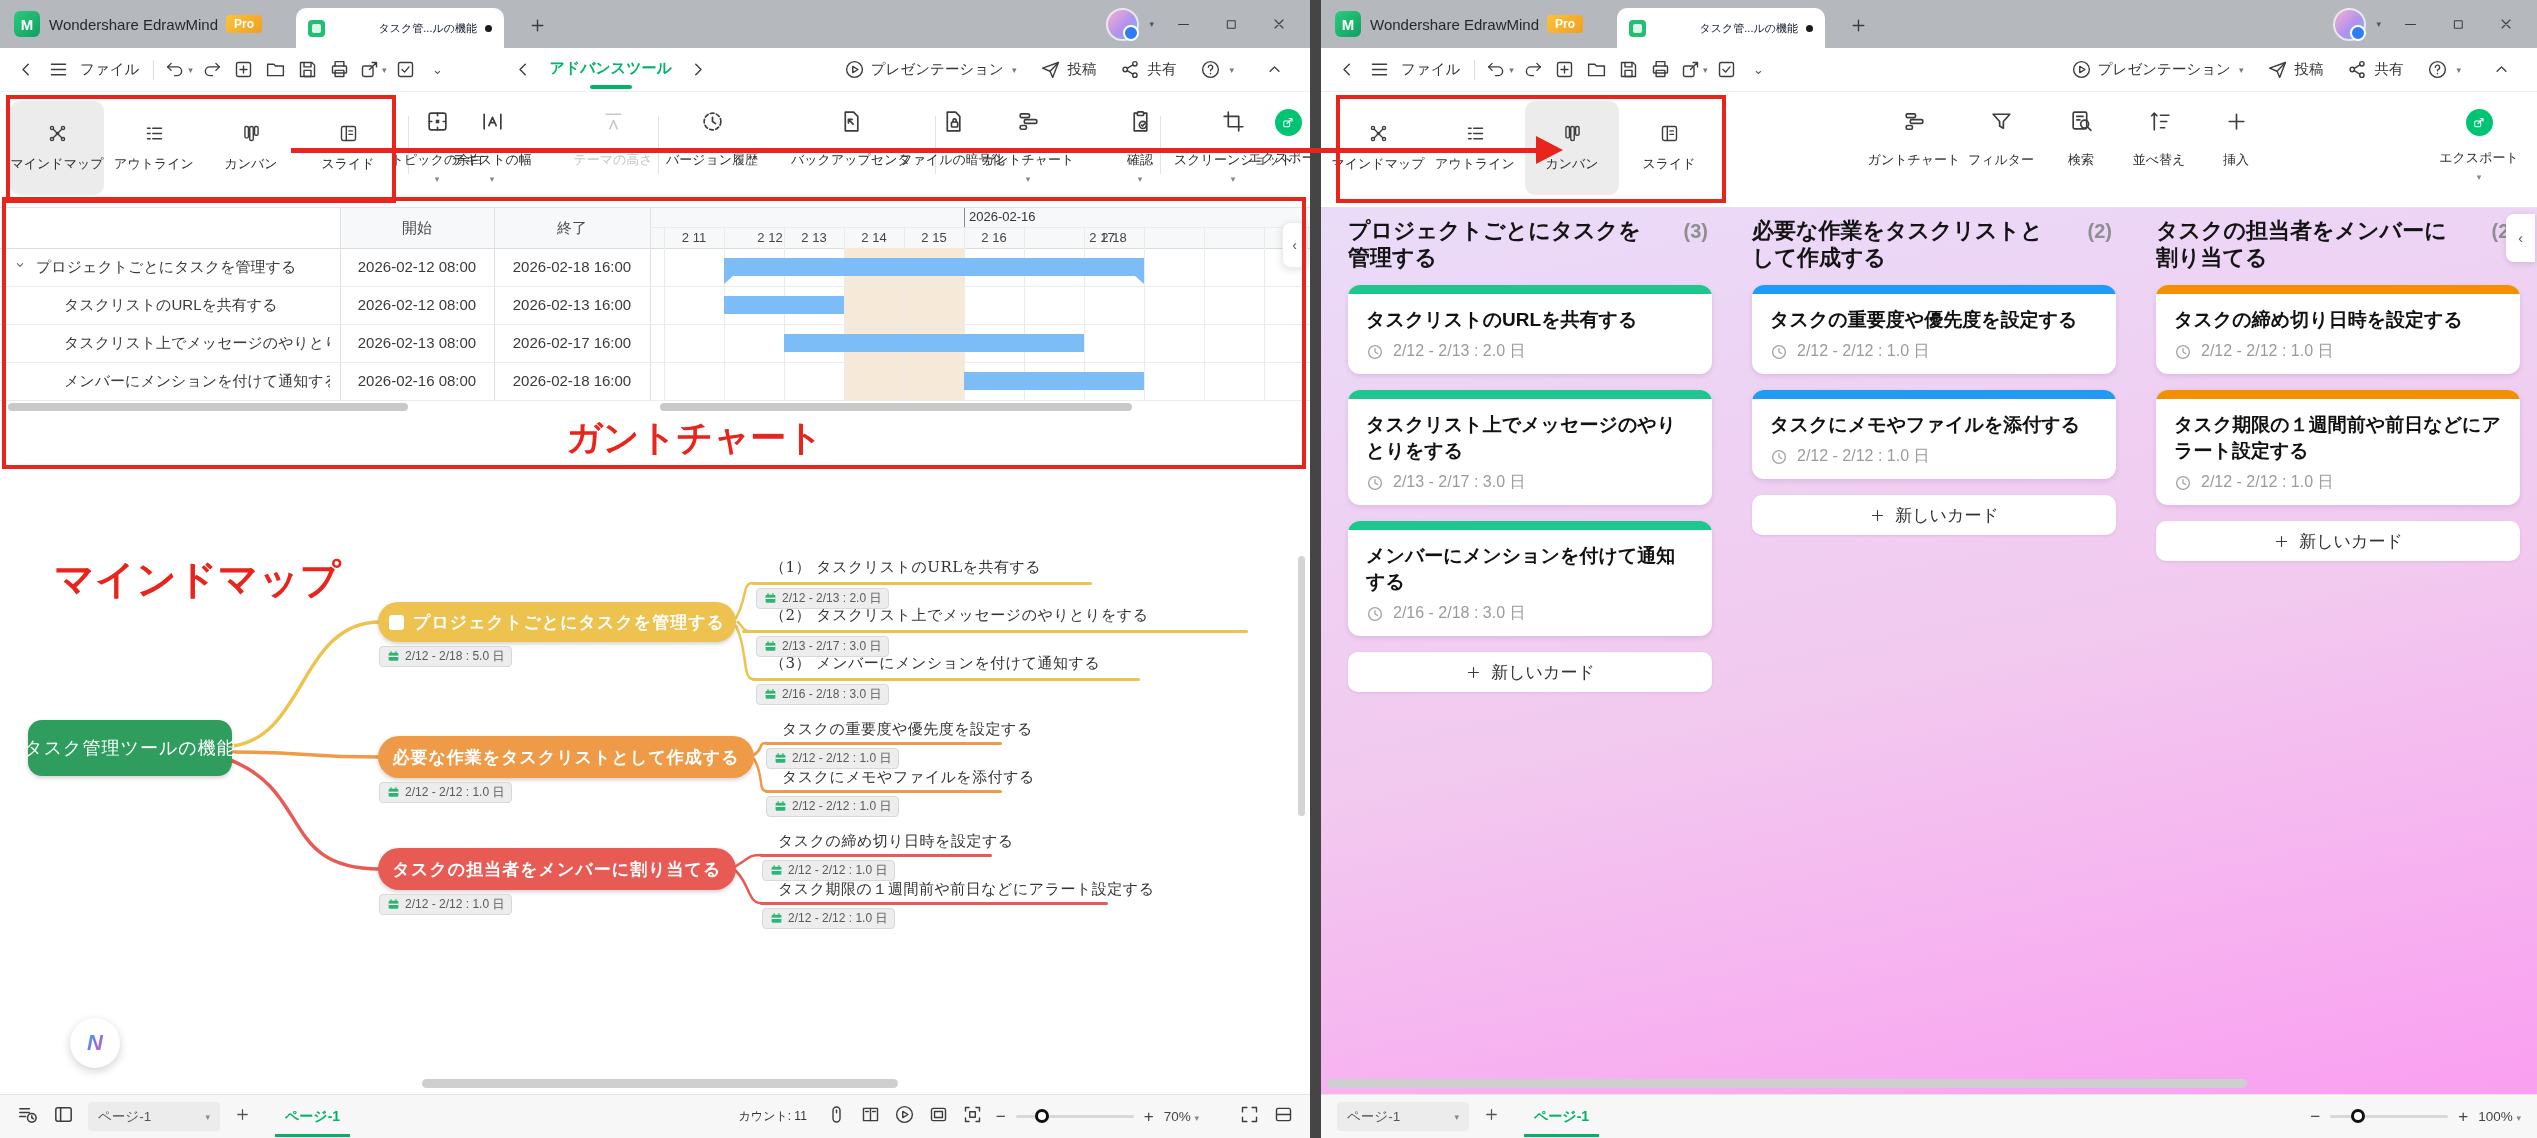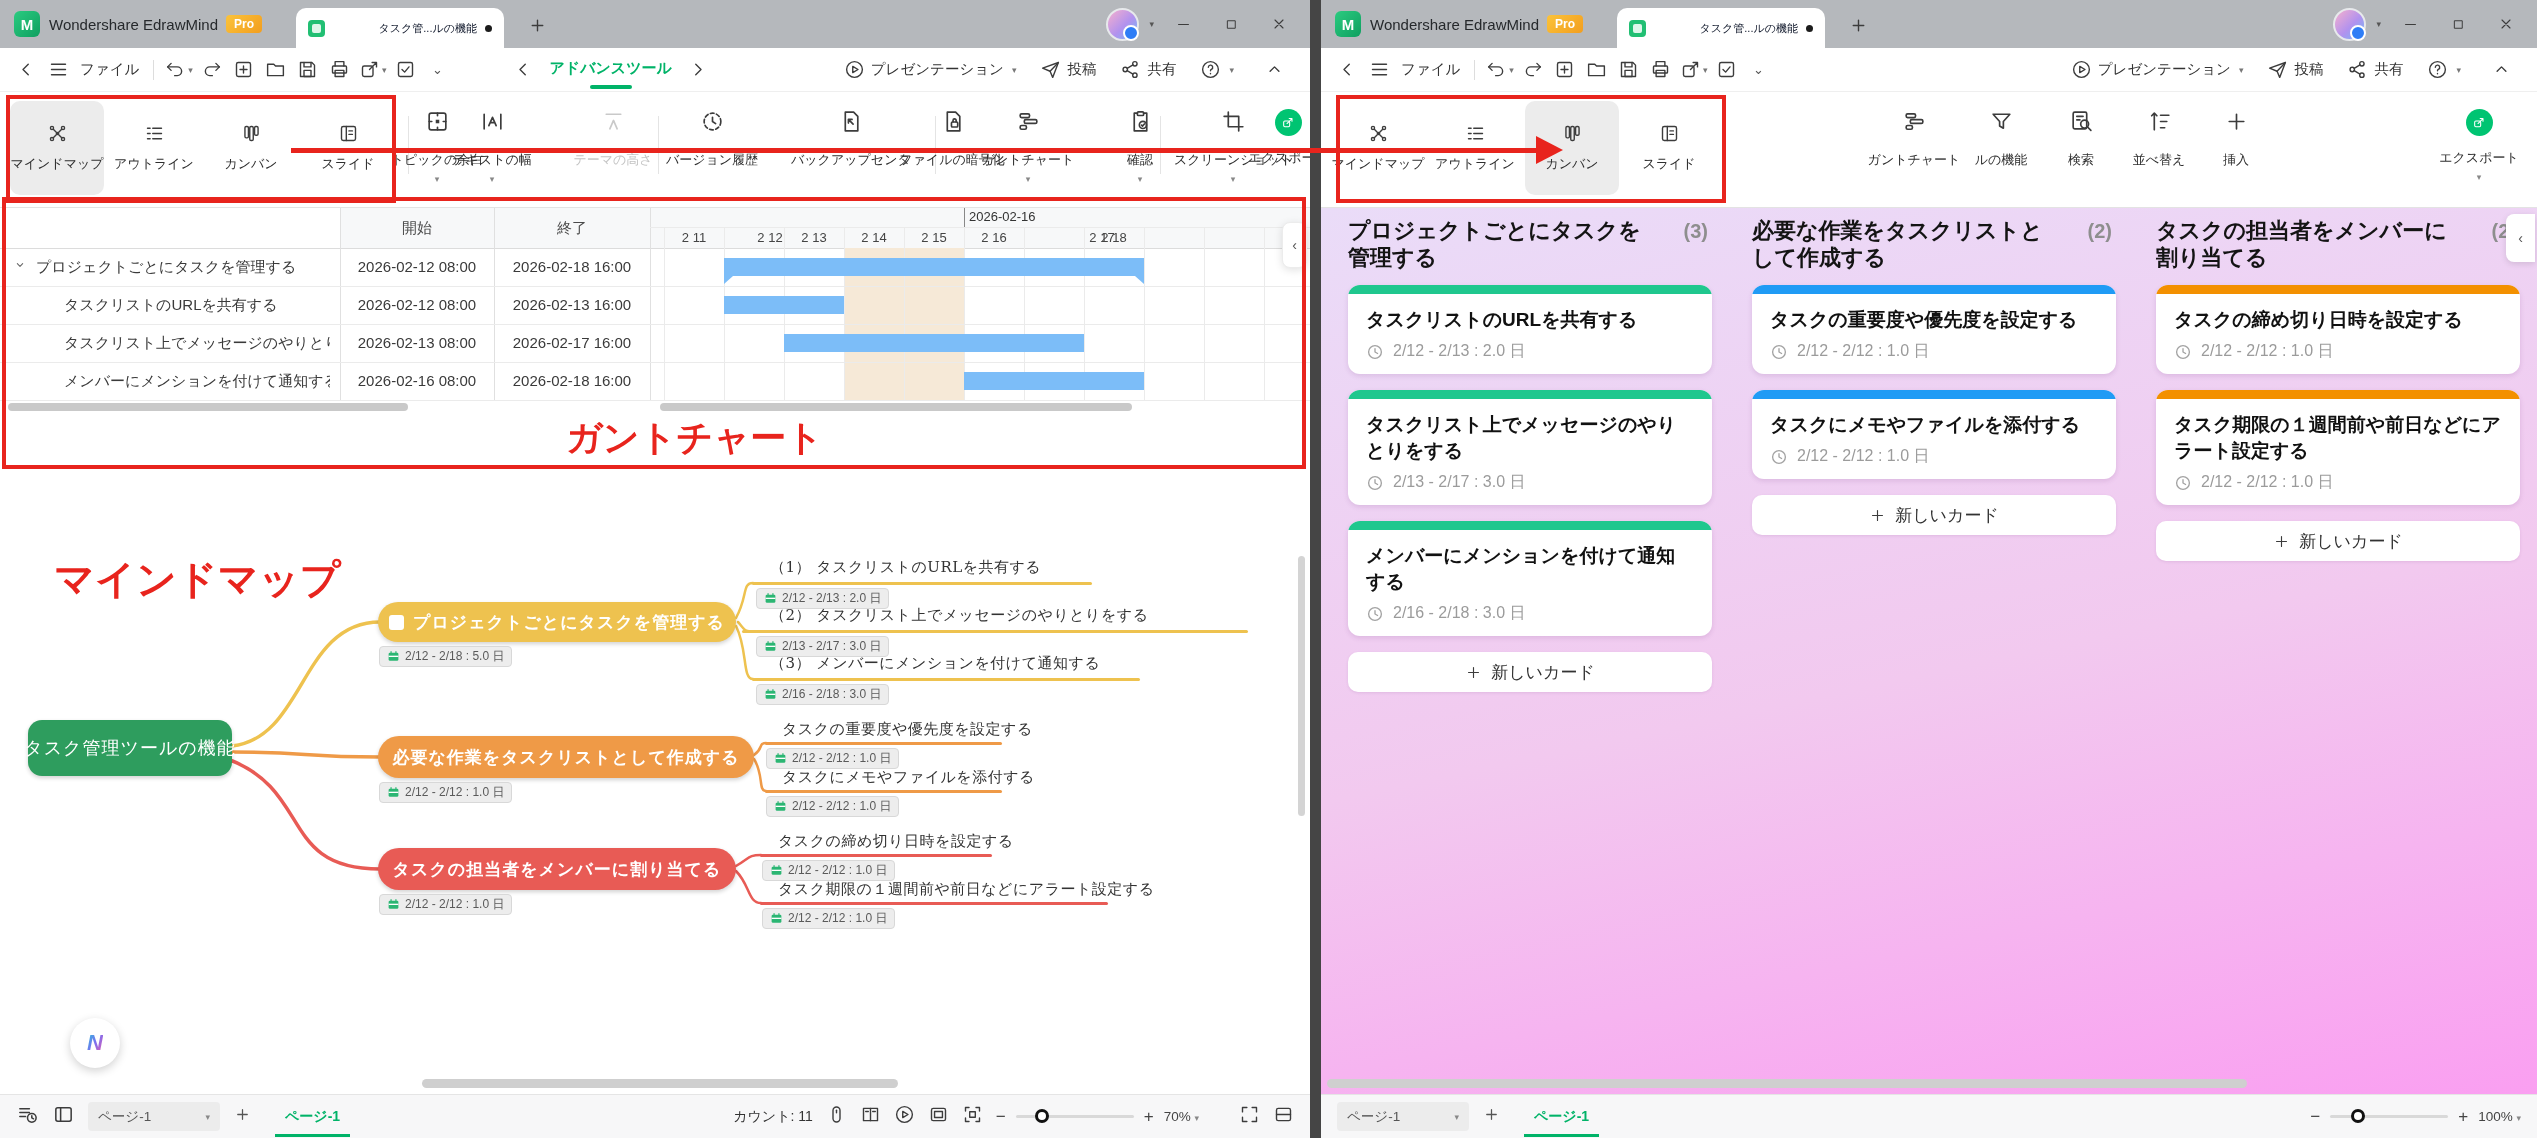--- a/index.html
+++ b/index.html
@@ -102,21 +102,21 @@
   .kadd { background:#fff; border-radius:10px; height:40px; display:flex; align-items:center; justify-content:center; gap:9px; color:#333; font-size:17px; box-shadow:0 1px 3px rgba(110,50,120,.12); }
   .kadd .ic { width:17px; height:17px; }
   .kcollapse { position:absolute; left:1185px; top:6px; width:29px; height:48px; background:#fff; border-radius:8px 0 0 8px; box-shadow:0 2px 6px rgba(0,0,0,.12); display:flex; align-items:center; justify-content:center; font-size:14px; color:#555; }
 
   
   .statusbar { position:absolute; left:0; bottom:0; width:100%; height:44px; background:#f7f7f8; border-top:1px solid #e5e5e5; display:flex; align-items:center; padding:0 16px; gap:13px; }
   .sb-dd { display:flex; align-items:center; justify-content:space-between; width:132px; height:29px; background:#ececec; border-radius:4px; padding:0 10px; font-size:13.5px; color:#555; }
   .sb-dd i { font-style:normal; font-size:9px; color:#888; }
   .sb-tab { position:relative; font-size:14px; font-weight:bold; color:#00b368; margin:0 26px 0 20px; }
   .sb-tab::after { content:""; position:absolute; left:-10px; right:-10px; bottom:-11px; height:3px; background:#00b368; }
-  .sb-count { font-size:14px; color:#333; }
+  .sb-count { font-size:12px; color:#333; margin-right:6px; }
   .sb-zoom { display:flex; align-items:center; gap:10px; }
   .sb-track { position:relative; width:118px; height:3px; background:#d9d9d9; border-radius:2px; }
   .sb-knob { position:absolute; top:-6px; width:14px; height:14px; border-radius:50%; background:#fff; border:3px solid #111; }
   .sb-pct { font-size:13.5px; color:#444; }
   .sb-sign { font-size:17px; color:#444; }
   .hscroll-main { position:absolute; height:9px; border-radius:5px; background:#cfcfcf; bottom:50px; z-index:5; }
 
   
   .red-box { position:absolute; border:4px solid #e8241d; z-index:50; pointer-events:none; }
   .red-line { position:absolute; height:5px; background:#e8241d; z-index:51; pointer-events:none; }
@@ -783,21 +783,21 @@
           <div class="tb2-item " style="left:593px">
         <svg class="ic" viewBox="0 0 24 24">
               <rect x="4" y="4.6" width="9" height="3.6" rx="1.4"></rect>
               <rect x="8" y="10.2" width="12" height="3.6" rx="1.4"></rect>
               <rect x="4" y="15.8" width="6" height="3.6" rx="1.4"></rect>
             </svg><div class="tb2-label">ガントチャート</div>
         </div>
           <div class="tb2-item " style="left:680px">
         <svg class="ic" viewBox="0 0 24 24">
               <path d="M4 5h16l-6.2 7v6.5l-3.6-2.2V12z"></path>
-            </svg><div class="tb2-label">ルの機能</div>
+            </svg><div class="tb2-label">フィルター</div>
         </div>
           <div class="tb2-item " style="left:760px">
         <svg class="ic" viewBox="0 0 24 24">
               <rect x="4" y="3" width="13" height="16" rx="1.5"></rect>
               <path d="M7.5 7h6M7.5 10.5h3"></path>
               <circle cx="15" cy="14.5" r="3.8"></circle>
               <path d="M17.8 17.3L21 20.5"></path>
             </svg><div class="tb2-label">検索</div>
         </div>
           <div class="tb2-item " style="left:838px">

